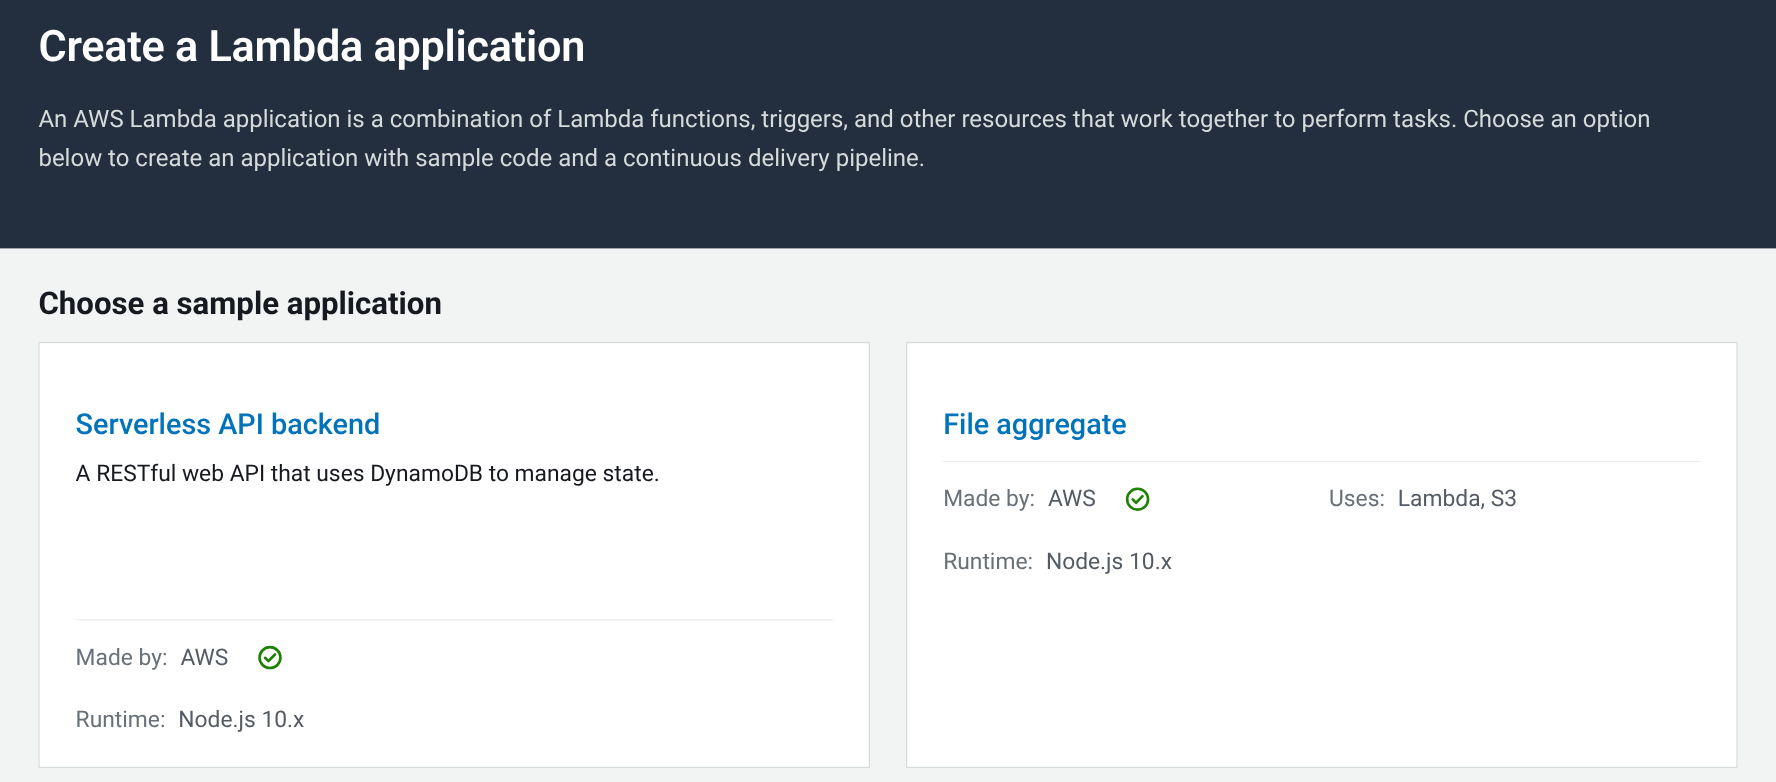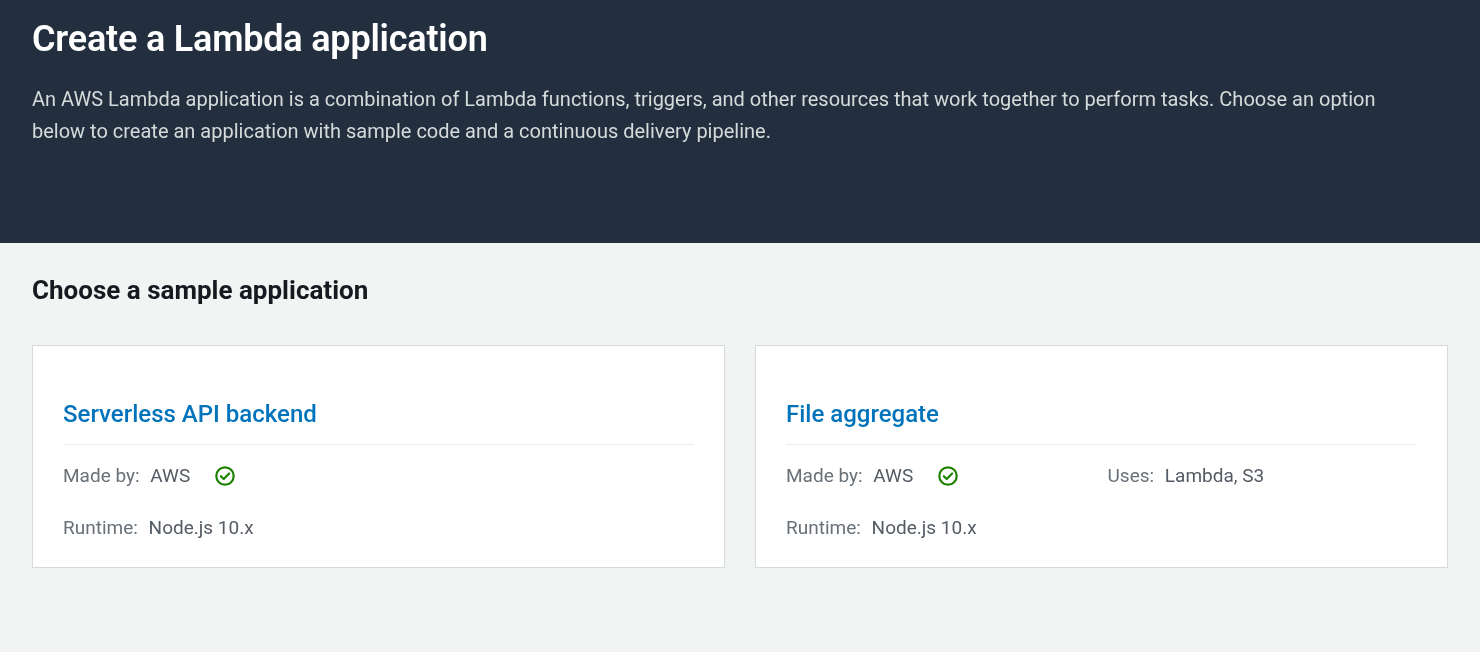--- a/index.html
+++ b/index.html
@@ -9,21 +9,21 @@
     }
     body {
       font-family: "Amazon Ember", "Helvetica Neue", Roboto, Arial, sans-serif;
       background: #f2f3f3;
       color: #16191f;
       width: 1480px;
     }
     .header-dark {
       background: #232f3e;
       color: #ffffff;
-      padding: 18px 32px 96px 32px;
+      padding: 18px 32px 60px 32px;
     }
     .page-title {
       font-size: 36px;
       font-weight: 600;
       line-height: 1.2;
       letter-spacing: -0.2px;
     }
     .page-description {
       font-size: 20px;
       font-weight: 400;
@@ -32,21 +32,21 @@
       margin-top: 22px;
       max-width: 1400px;
     }
     .content {
       padding: 32px 32px 0 32px;
     }
     .section-title {
       font-size: 26px;
       font-weight: 700;
       color: #16191f;
-      margin-bottom: 40px;
+      margin-bottom: 16px;
     }
     .cards {
       display: flex;
       gap: 30px;
     }
     .card {
       flex: 1;
       background: #ffffff;
       border: 1px solid #d5dbdb;
       padding: 28px 30px 28px 30px;
@@ -120,20 +120,21 @@
   <p class="page-description">An AWS Lambda application is a combination of Lambda functions, triggers, and other resources that work together to perform tasks. Choose an option below to create an application with sample code and a continuous delivery pipeline.</p>
 </div>
 
 <div class="content">
   <h2 class="section-title">Choose a sample application</h2>
 
   <div class="cards">
 
     <div class="card">
       <h3 class="card-title">Serverless API backend</h3>
+      <p class="card-desc">A RESTful web API that uses DynamoDB to manage state.</p>
       <hr class="card-divider">
       <div class="meta-row">
         <div>
           <span class="meta-label">Made by:</span>
           <span class="made-by">
             <span class="meta-value">AWS</span>
             <span class="verified-icon">
               <svg viewBox="0 0 24 24" fill="none" stroke="#1d8102" stroke-width="2.4">
                 <circle cx="12" cy="12" r="9.5"></circle>
                 <path d="M7.5 12.2 L10.6 15.2 L16.5 9.2" stroke-linecap="round" stroke-linejoin="round"></path>

